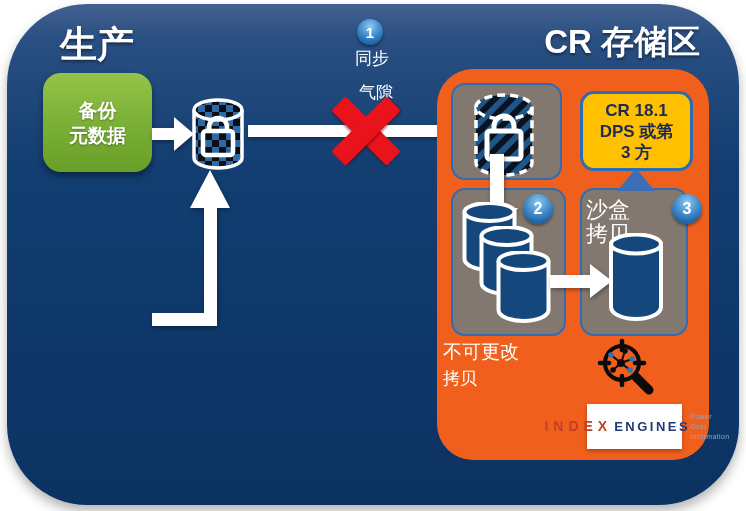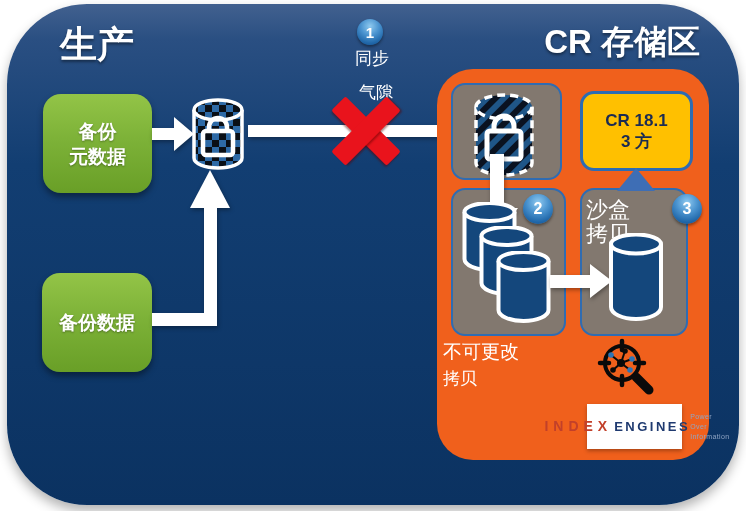--- a/index.html
+++ b/index.html
@@ -68,26 +68,23 @@
         <rect width="6" height="12" fill="#1f5688"></rect>
       </pattern>
     </defs>
   </svg>
 
   <div id="panel">
 
     <div class="abs ttl" style="left:53px;top:16px;font-size:37px;">生产</div>
     <div class="abs ttl" style="left:483px;top:16px;width:210px;text-align:right;font-size:33px;">CR 存储区</div>
 
-    <div class="abs greenbox" style="left:36px;top:90px;width:109px;height:99px;">
+    <div class="abs greenbox" style="left:36px;top:69px;width:109px;height:99px;">
       <div>备份</div>
       <div>元数据</div>
-    </div>
-    <div class="abs greenbox" style="left:35px;top:269px;width:110px;height:99px;">
-      <div>备份数据</div>
     </div>
 
     <div class="abs arrow-shadow" style="left:145px;top:113px;width:42px;height:34px;">
       <div class="shaft" style="left:0;top:11px;width:24px;height:12px;"></div>
       <div class="tri-right" style="left:22px;top:0;border-left:20px solid #fff;"></div>
     </div>
 
     <div class="abs arrow-shadow" style="left:145px;top:162px;width:120px;height:170px;">
       <div class="shaft" style="left:0;top:147px;width:65px;height:13px;"></div>
       <div class="shaft" style="left:52px;top:40px;width:13px;height:120px;"></div>
@@ -118,20 +115,21 @@
     </div>
 
     <div class="abs orangebox" style="left:430px;top:65px;width:272px;height:391px;"></div>
 
     <div class="abs graybox" style="left:444px;top:79px;width:111px;height:97px;"></div>
     <div class="abs graybox" style="left:444px;top:184px;width:115px;height:148px;"></div>
     <div class="abs graybox" style="left:573px;top:184px;width:108px;height:148px;"></div>
 
     <div class="abs yellowbox" style="left:573px;top:81px;width:113px;height:80px;">
       <div>CR 18.1</div>
+      <div>DPS 或第</div>
       <div>3 方</div>
     </div>
 
     <div class="abs tri-up" style="left:610px;top:164px;border-left:19px solid transparent;border-right:19px solid transparent;border-bottom:23px solid #3e6eb5;"></div>
 
     <svg class="abs" style="left:464px;top:89px;" width="66" height="86" viewBox="0 0 66 86">
       <path d="M5 14 V70 A28 12 0 0 0 61 70 V14" fill="url(#stripes)" stroke="#fff" stroke-width="3.5" stroke-dasharray="8 5"></path>
       <ellipse cx="33" cy="14" rx="28" ry="12" fill="url(#stripes)" stroke="#fff" stroke-width="3.5" stroke-dasharray="8 5"></ellipse>
       <g fill="none" stroke="#fff" stroke-width="5">
         <path d="M23 38 v-5 a10 10 0 0 1 20 0 v5"></path>

